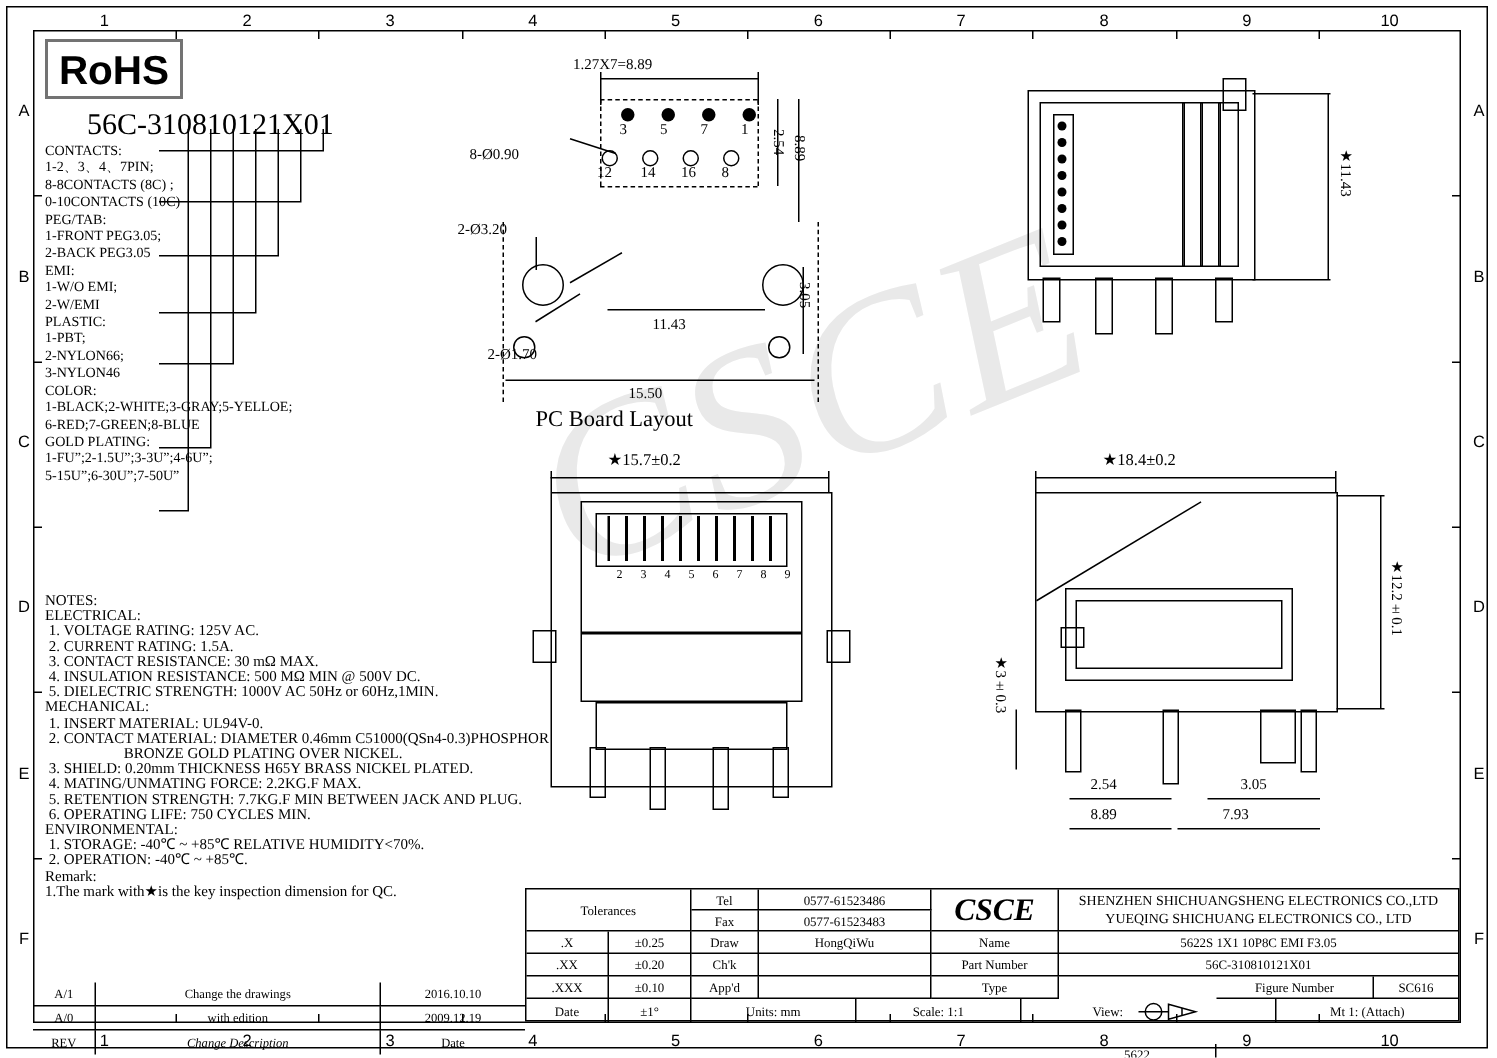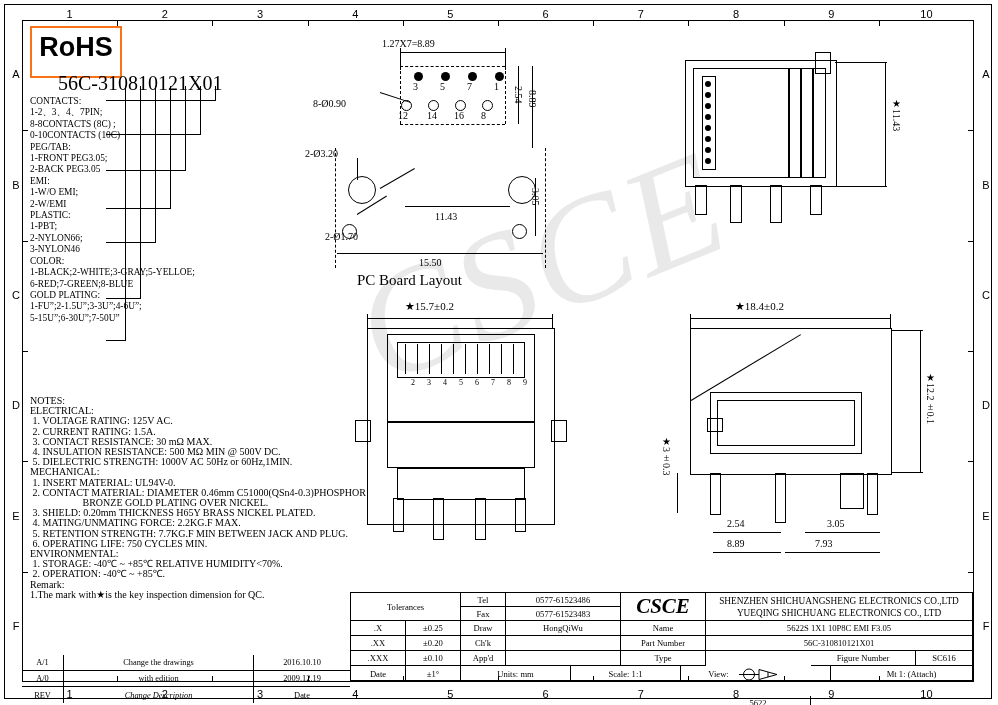--- a/index.html
+++ b/index.html
@@ -14,21 +14,21 @@
 
   .colnum{position:absolute;font-size:11px;text-align:center;width:20px;}
   .rownum{position:absolute;font-size:11px;text-align:center;width:14px;}
   .tick{position:absolute;background:#000;}
 
   
   #wm{position:absolute;left:350px;top:180px;font-size:150px;color:#e9e9e9;font-family:"Liberation Serif",serif;
       transform:rotate(-22deg);letter-spacing:4px;z-index:0;font-style:italic;}
 
   
-  #rohs{left:30px;top:26px;width:92px;height:52px;border:2px solid #f97316;box-sizing:border-box;
+  #rohs{left:30px;top:26px;width:92px;height:40px;border:2px solid #737373;box-sizing:border-box;
         font-size:27px;font-weight:bold;text-align:center;line-height:38px;font-family:"Liberation Sans",sans-serif;}
 
   
   #pn{left:58px;top:72px;font-size:20px;letter-spacing:0px;font-family:"Liberation Serif",serif;}
 
   
   #spec{left:30px;top:96px;width:250px;font-size:9.4px;line-height:11.4px;font-family:"Liberation Serif",serif;white-space:pre;}
 
   
   .leader{position:absolute;background:#000;width:1px;}
@@ -394,21 +394,21 @@
     <div class="tcell" style="left:355px;top:58px;width:105px;height:15px;margin-top:45px;">5622</div>
     <div class="tcell" style="left:460px;top:58px;width:105px;height:15px;">Figure Number</div>
     <div class="tcell tnob" style="left:565px;top:58px;width:56px;height:15px;">SC616</div>
 
     <div class="tcell tnbb" style="left:110px;top:73px;width:110px;height:16px;">
       <span>Units:</span>&nbsp;<span>mm</span>
     </div>
     <div class="tcell tnbb" style="left:220px;top:73px;width:110px;height:16px;">
       <span>Scale:</span>&nbsp;<span>1:1</span>
     </div>
-    <div class="tcell tnbb" style="left:310px;top:73px;width:170px;height:16px;">
+    <div class="tcell tnbb" style="left:330px;top:73px;width:170px;height:16px;">
       <span>View:</span>
       <svg width="46" height="13" viewBox="0 0 46 13" style="margin-left:8px">
         <circle cx="12" cy="6.5" r="5.5" fill="none" stroke="#000" stroke-width="1"></circle>
         <line x1="2" y1="6.5" x2="22" y2="6.5" stroke="#000" stroke-width="1"></line>
         <path d="M22 1.5 L40 6.5 L22 11.5 Z" fill="none" stroke="#000" stroke-width="1"></path>
         <line x1="31" y1="4" x2="31" y2="9" stroke="#000" stroke-width="1"></line>
       </svg>
     </div>
     <div class="tcell tnbb tnob" style="left:500px;top:73px;width:121px;height:16px;">Mt 1: (Attach)</div>
   </div>

